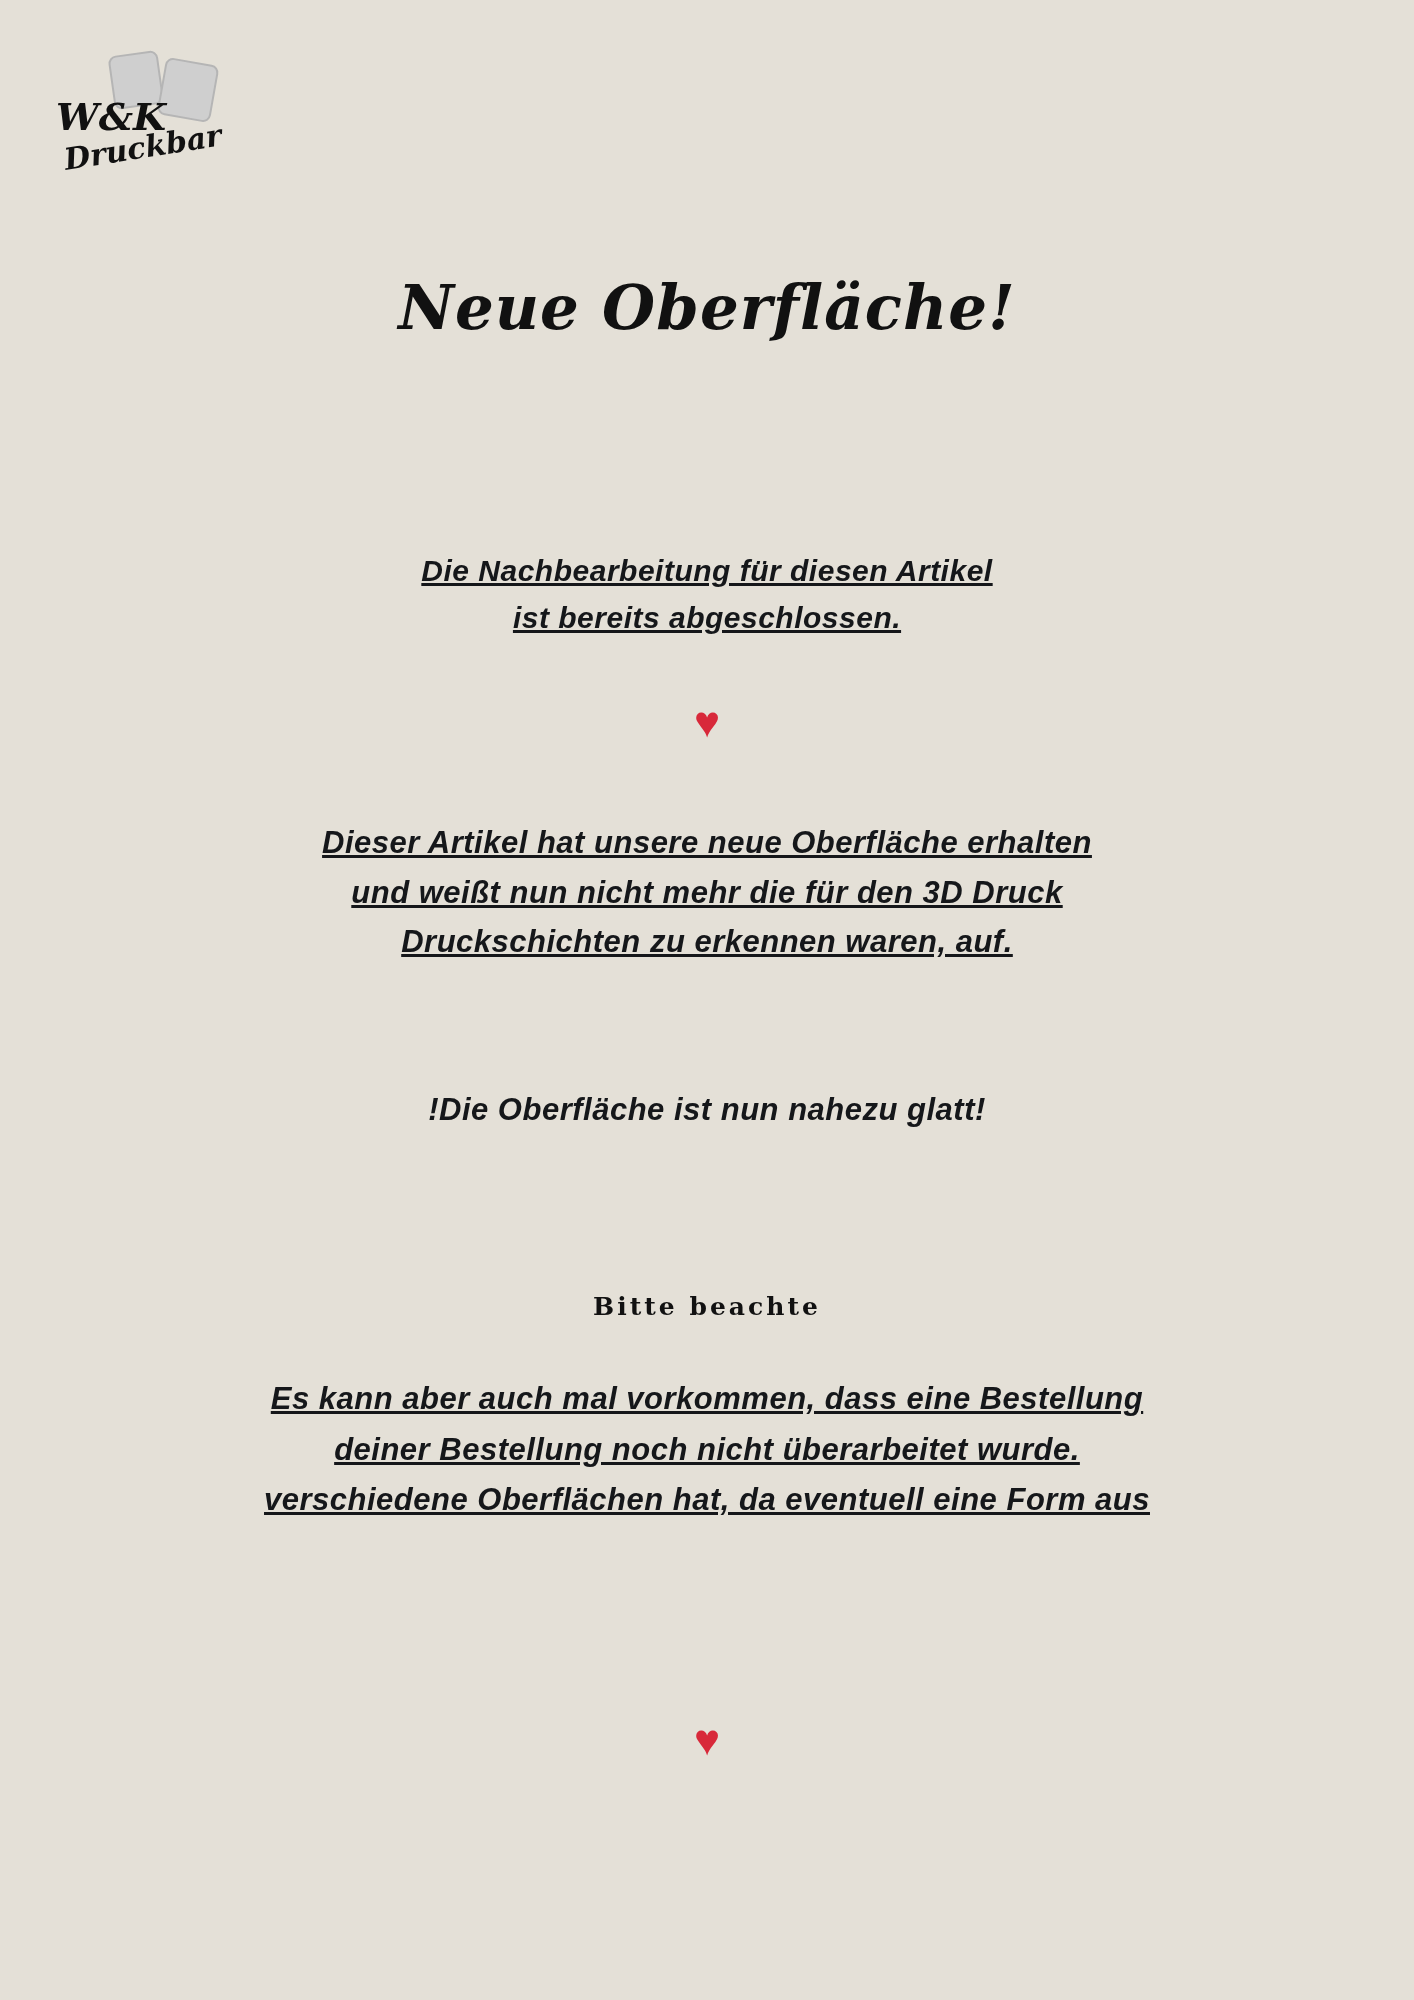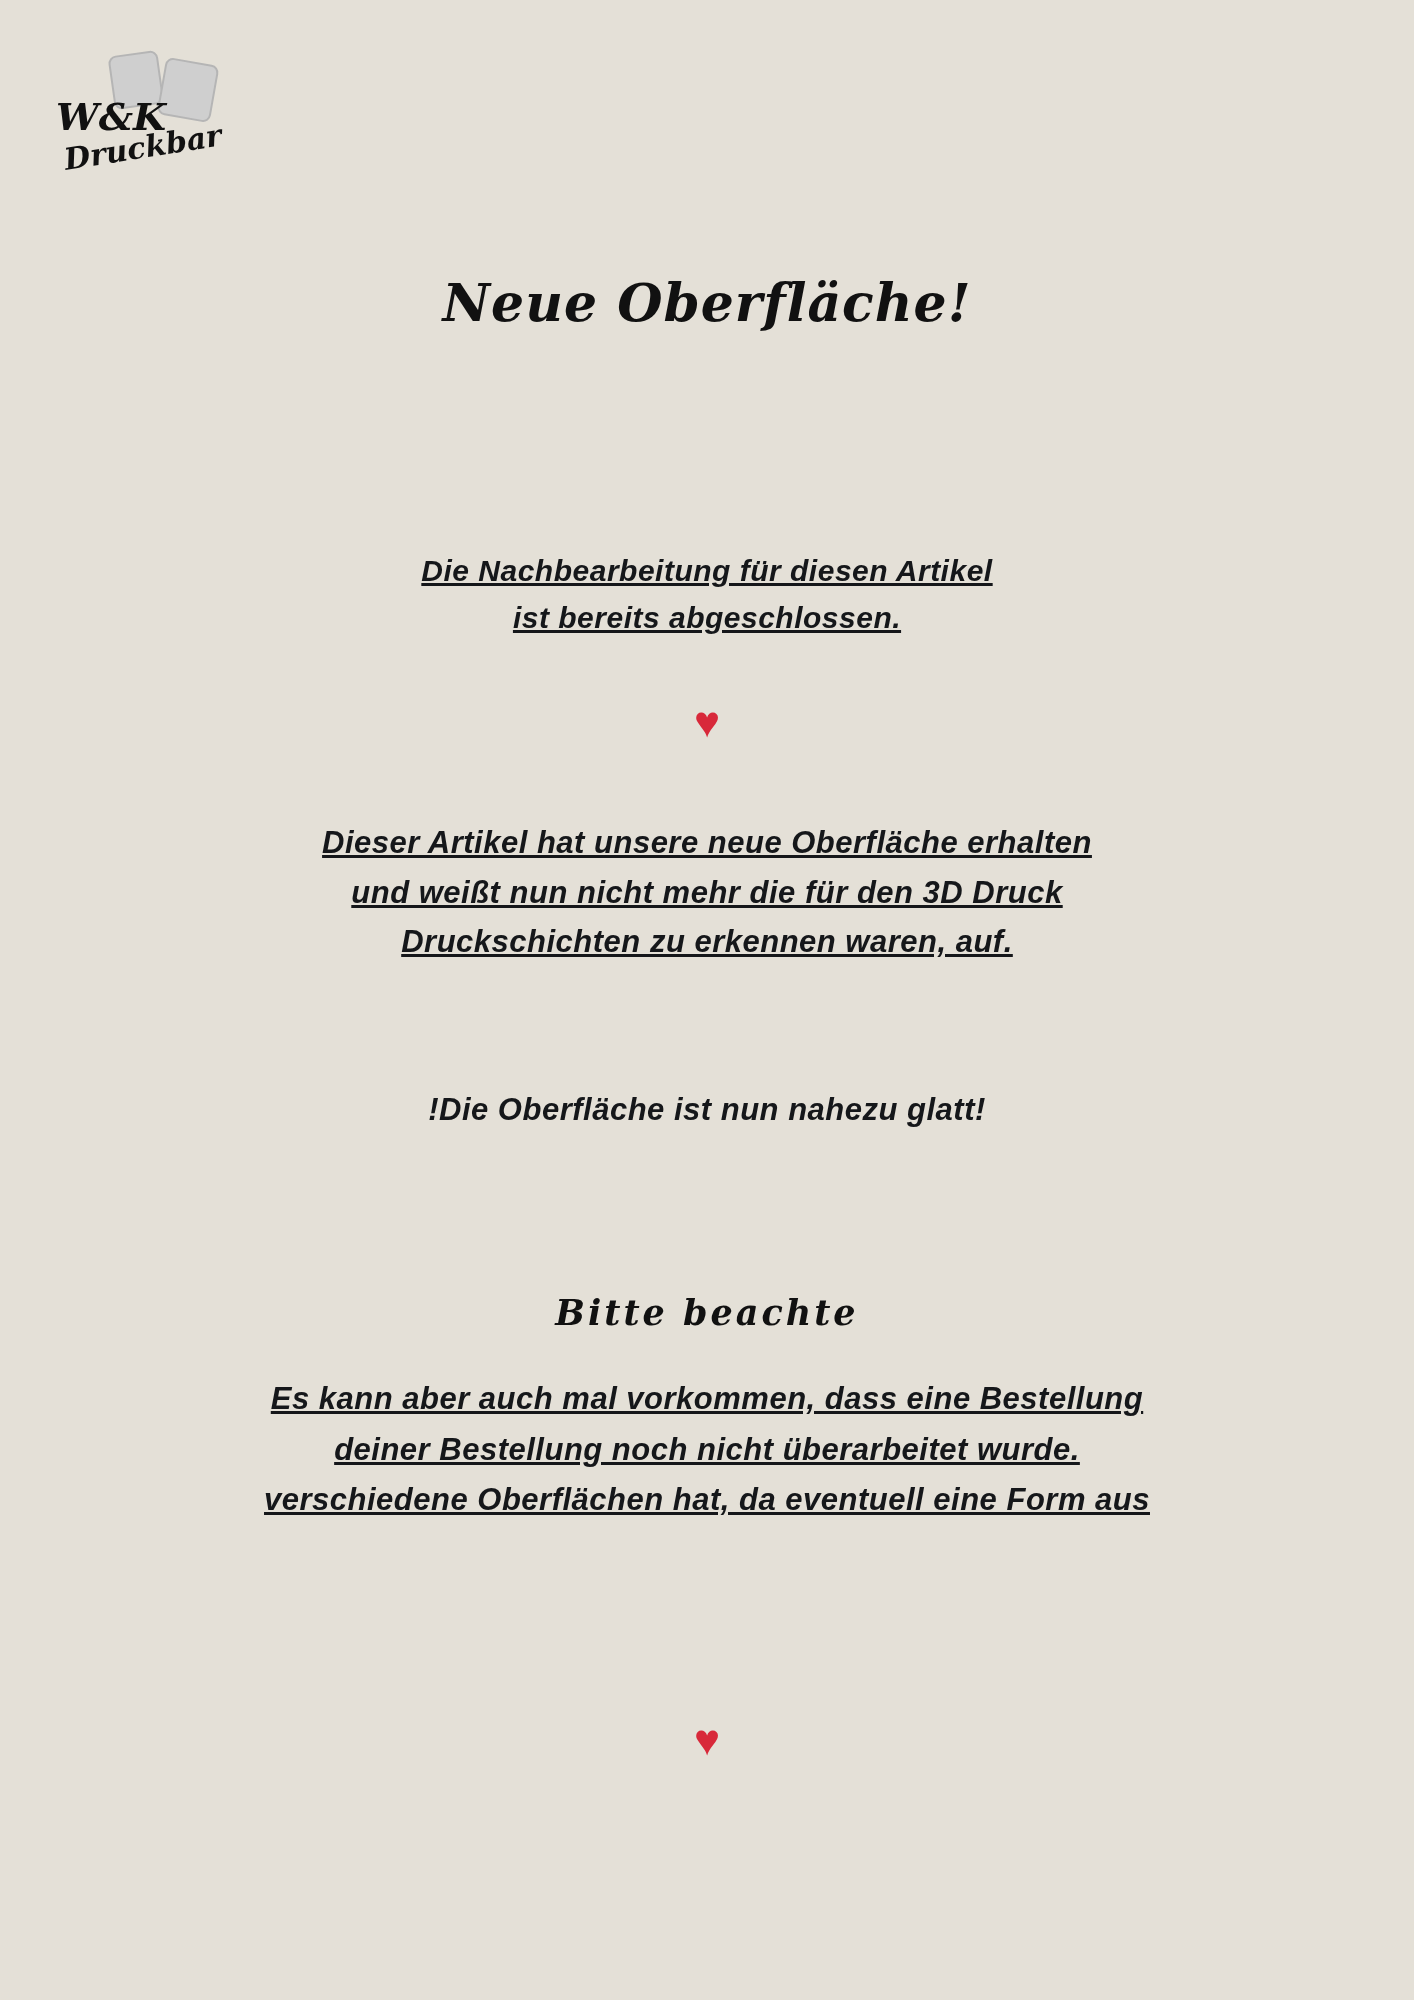--- a/index.html
+++ b/index.html
@@ -38,21 +38,21 @@
   
   .headline {
     position: absolute;
     top: 272px;
     left: 0;
     width: 100%;
     text-align: center;
     font-family: "DejaVu Serif", serif;
     font-style: italic;
     font-weight: 700;
-    font-size: 52px;
+    font-size: 61px;
     letter-spacing: 1px;
     color: #111;
     white-space: nowrap;
   }
 
   
   .block {
     position: absolute;
     left: 50%;
     transform: translateX(-50%);
@@ -95,23 +95,22 @@
     line-height: 1.6;
   }
 
   .note-title {
     position: absolute;
     top: 1292px;
     left: 0;
     width: 100%;
     text-align: center;
     font-family: "DejaVu Serif", serif;
-    font-style: italic;
     font-weight: 700;
-    font-size: 35px;
+    font-size: 25px;
     letter-spacing: 3px;
     color: #111;
   }
 
   .note-body {
     top: 1374px;
     width: 1260px;
     font-size: 31px;
     line-height: 1.63;
   }

